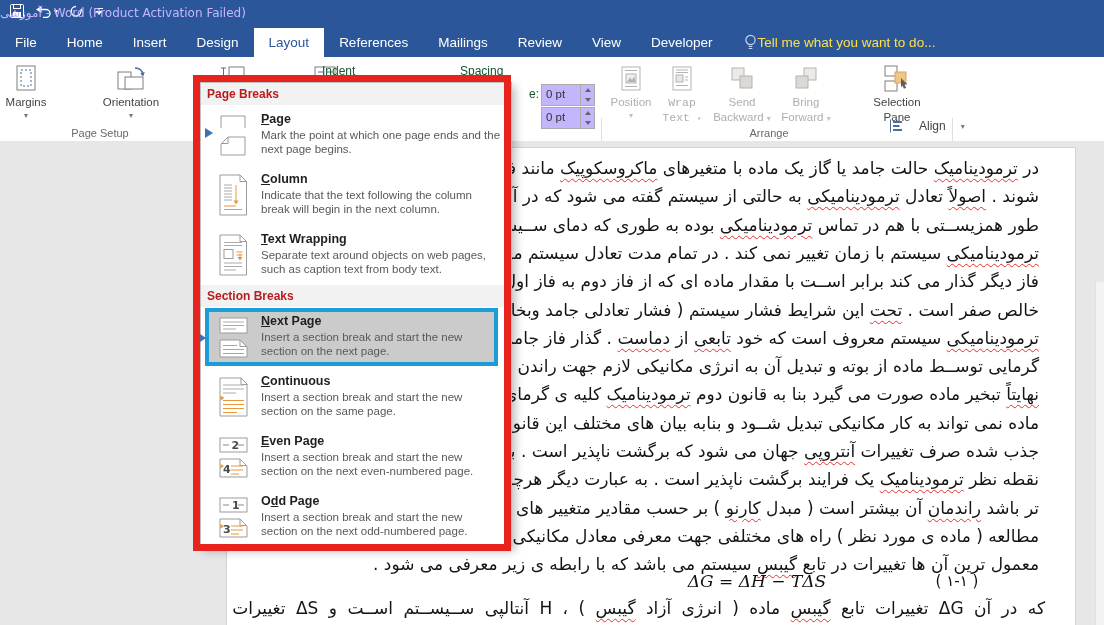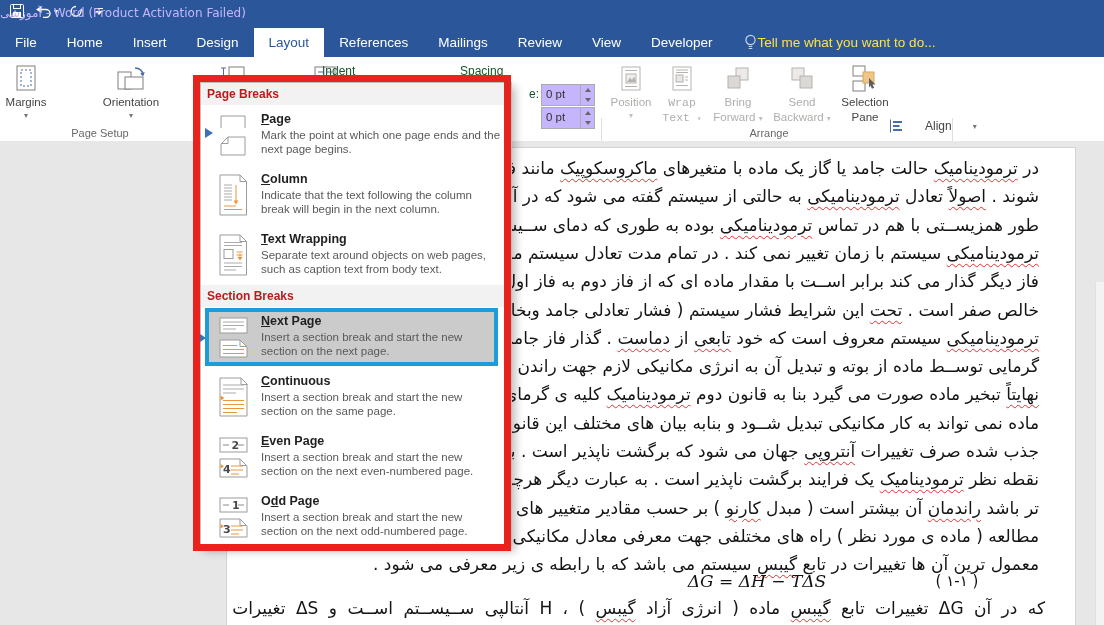--- a/index.html
+++ b/index.html
@@ -27,21 +27,21 @@
   .vsep{position:absolute;top:61px;height:74px;width:1px;background:#e1dfdd;}
   .breaksbtn{position:absolute;left:205px;top:59px;height:21px;display:flex;align-items:center;gap:5px;background:#cfcdcb;border:1px solid #b8b6b4;padding:0 7px;font-size:12px;color:#333;}
   .smalllabel{position:absolute;font-size:12px;color:#14532d;}
   .spinrow{position:absolute;width:52px;height:20px;border:1px solid #ababab;background:#c4b5fd;display:flex;}
   .spinval{flex:1;font-size:11.5px;color:#333;padding:3px 0 0 4px;}
   .spincol{width:13px;border-left:1px solid #ababab;display:flex;flex-direction:column;}
   .spinbtn{flex:1;display:flex;align-items:center;justify-content:center;}
   .tri-up{width:0;height:0;border-left:3px solid transparent;border-right:3px solid transparent;border-bottom:4px solid #666;}
   .tri-down{width:0;height:0;border-left:3px solid transparent;border-right:3px solid transparent;border-top:4px solid #666;}
   .sidebtns{position:absolute;left:888px;top:60px;display:flex;flex-direction:column;gap:5px;font-size:12px;color:#444;}
-  .sidebtn{display:flex;align-items:center;gap:21px;height:18px;}
+  .sidebtn{display:flex;align-items:center;gap:15px;height:18px;}
   .sidebtn.dis{color:#b0aeab;}
   .launcher{position:absolute;left:586px;top:129px;}
   
   .docarea{position:absolute;left:0;top:141px;right:0;bottom:0;background:#e7e7e7;}
   .page{position:absolute;left:226px;top:6px;width:848px;bottom:0;background:#fff;border:1px solid #d4d4d4;border-bottom:none;}
   .dline{position:absolute;right:36px;direction:rtl;white-space:nowrap;font-family:"DejaVu Sans",sans-serif;font-size:17px;color:#141414;}
   .sp{text-decoration:underline;text-decoration-style:wavy;text-decoration-color:#e23030;text-decoration-thickness:1px;text-underline-offset:4px;}
   .formula{position:absolute;left:455px;top:423px;width:150px;text-align:center;font-family:"DejaVu Serif",serif;font-style:italic;font-size:17px;color:#111;}
   .fnum{position:absolute;left:695px;top:424px;width:70px;text-align:center;font-family:"DejaVu Sans",sans-serif;font-size:15px;color:#111;direction:rtl;}
   .eqline{word-spacing:5px;}
@@ -234,41 +234,41 @@
           <span>
             <svg width="28" height="30">
               <rect x="5" y="3" width="18" height="23" fill="#fff" stroke="#b5b3b1"></rect>
               <rect x="8" y="11" width="7" height="7" fill="#e8e6e4" stroke="#b5b3b1"></rect>
               <path d="M8 6 h12 M8 8.5 h12 M17 13 h3 M17 16 h3 M8 21.5 h12" stroke="#b5b3b1"></path>
             </svg>
           </span>
           <span class="lbl">Wrap</span>
           <span class="lbl">Text <span class="dropcaret">▾</span></span>
         </div>
+        <div class="bigbtn dis" style="width: 68px;">
+          <span>
+            <svg width="28" height="30">
+              <rect x="4" y="4" width="12" height="12" fill="#ece9e7" stroke="#b5b3b1"></rect>
+              <rect x="12" y="12" width="12" height="12" fill="#dbd8d6" stroke="#b5b3b1"></rect>
+            </svg>
+          </span>
+          <span class="lbl">Send</span>
+          <span class="lbl">Backward <span class="dropcaret">▾</span></span>
+        </div>
         <div class="bigbtn dis" style="width: 60px;">
           <span>
             <svg width="28" height="30">
               <rect x="12" y="4" width="12" height="12" fill="#ece9e7" stroke="#b5b3b1"></rect>
               <rect x="4" y="12" width="12" height="12" fill="#dbd8d6" stroke="#b5b3b1"></rect>
             </svg>
           </span>
           <span class="lbl">Bring</span>
           <span class="lbl">Forward <span class="dropcaret">▾</span></span>
         </div>
-        <div class="bigbtn dis" style="width: 68px;">
-          <span>
-            <svg width="28" height="30">
-              <rect x="4" y="4" width="12" height="12" fill="#ece9e7" stroke="#b5b3b1"></rect>
-              <rect x="12" y="12" width="12" height="12" fill="#dbd8d6" stroke="#b5b3b1"></rect>
-            </svg>
-          </span>
-          <span class="lbl">Send</span>
-          <span class="lbl">Backward <span class="dropcaret">▾</span></span>
-        </div>
-        <div class="bigbtn" style="width: 58px;">
+        <div class="bigbtn" style="width: 58px; margin-left: 32px;">
           <span>
             <svg width="30" height="30">
               <rect x="3" y="2" width="12" height="10" fill="#fff" stroke="#807f7d"></rect>
               <rect x="3" y="17" width="12" height="10" fill="#fff" stroke="#807f7d"></rect>
               <rect x="13" y="8" width="11" height="11" fill="#eec687" stroke="#d9a75a"></rect>
               <path d="M19 14 l6.5 6.5 -3 0 1.6 3.2 -2.1 1 -1.6 -3.2 -1.4 2 z" fill="#5f5d5b"></path>
             </svg>
           </span>
           <span class="lbl">Selection</span>
           <span class="lbl">Pane</span>

